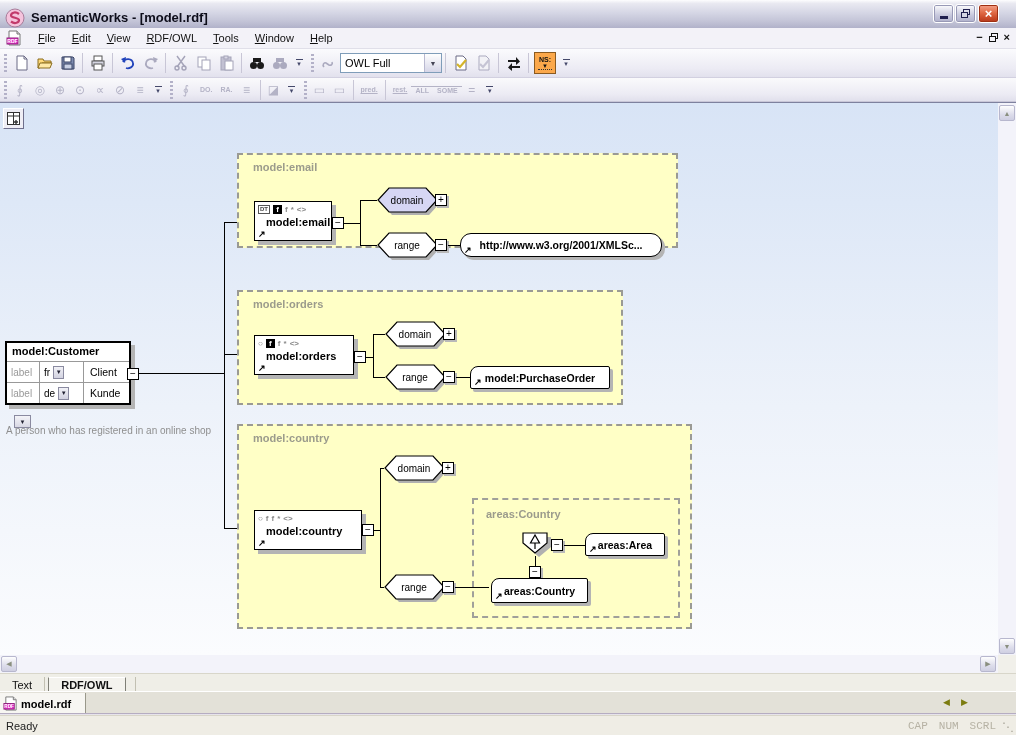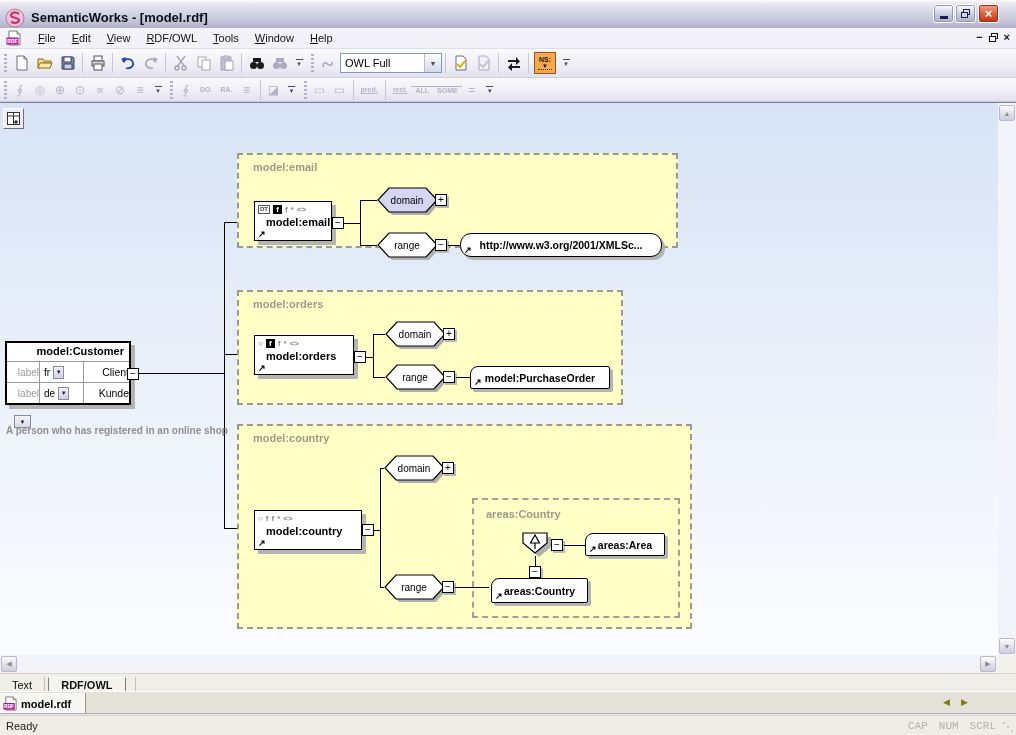--- a/index.html
+++ b/index.html
@@ -89,33 +89,33 @@
   .exp-sh { box-shadow:2px 2px 0 #B9B9B9; }
   .target { position:absolute; background:#fff; border:1.5px solid #000; box-shadow:3px 3px 0 #B4B4B4;
     display:flex; align-items:center; justify-content:center; font-weight:bold; font-size:10.5px;
     border-radius:8px 2px 2px 2px; white-space:nowrap; }
   .target.url { border-radius:11px; }
   .hex { position:absolute; }
   .hex text { font-size:10px; fill:#000; }
 
   
   .custbox { position:absolute; left:5px; top:238px; width:126px; background:#fff;
-    border:2px solid #000; box-shadow:4px 4px 0 #B4B4B4;text-align:right; }
+    border:2px solid #000; box-shadow:4px 4px 0 #B4B4B4; }
   .custbox .ct { font-weight:bold; font-size:11px; padding:2px 5px; height:18px; }
   .crow { display:flex; border-top:1px solid #999; height:21px; align-items:center; }
   .crow .c1 { width:32px; padding-left:4px; color:#999; font-size:10px; }
   .crow .c2 { width:45px; border-left:1px solid #999; border-right:1px solid #999; height:100%;
     display:flex; align-items:center; padding-left:4px; gap:3px; font-size:10px; }
   .crow .c2 .cb { width:11px; height:13px; background:linear-gradient(180deg,#F2F2F7,#D2D2E0);
     border:1px solid #8A8AA0; font-size:6px; color:#223; display:flex; align-items:center; justify-content:center; }
   .crow .c3 { flex:1; padding-left:6px; font-size:10.5px; }
   .cust-drop { position:absolute; left:14px; top:312px; width:17px; height:13px;
     background:linear-gradient(180deg,#F4F4F8,#D8D8E4); border:1px solid #8A8AA0;
     font-size:6px; color:#223; display:flex; align-items:center; justify-content:center; }
-  .cust-desc { position:absolute; left:6px; top:322px; font-size:10px; color:#8F8F8F; white-space:nowrap;font-weight:bold; }
+  .cust-desc { position:absolute; left:6px; top:322px; font-size:10px; color:#8F8F8F; white-space:nowrap; }
 
   
   .vscroll { left:998px; top:102px; width:18px; height:553px; background:#F3F3FA; border-top:1px solid #7E819E; }
   .hscroll { left:0; top:655px; width:998px; height:18px; background:#F3F3FA; }
   .corner  { left:998px; top:655px; width:18px; height:18px; background:#F1F0EA; }
   .sbtn { position:absolute; background:linear-gradient(180deg,#FEFEFE,#DDDDEB 60%,#CFCFE2);
     border:1px solid #B7B7CE; border-radius:2px; color:#8A8F7F; font-size:7px;
     display:flex; align-items:center; justify-content:center; }
 
   

